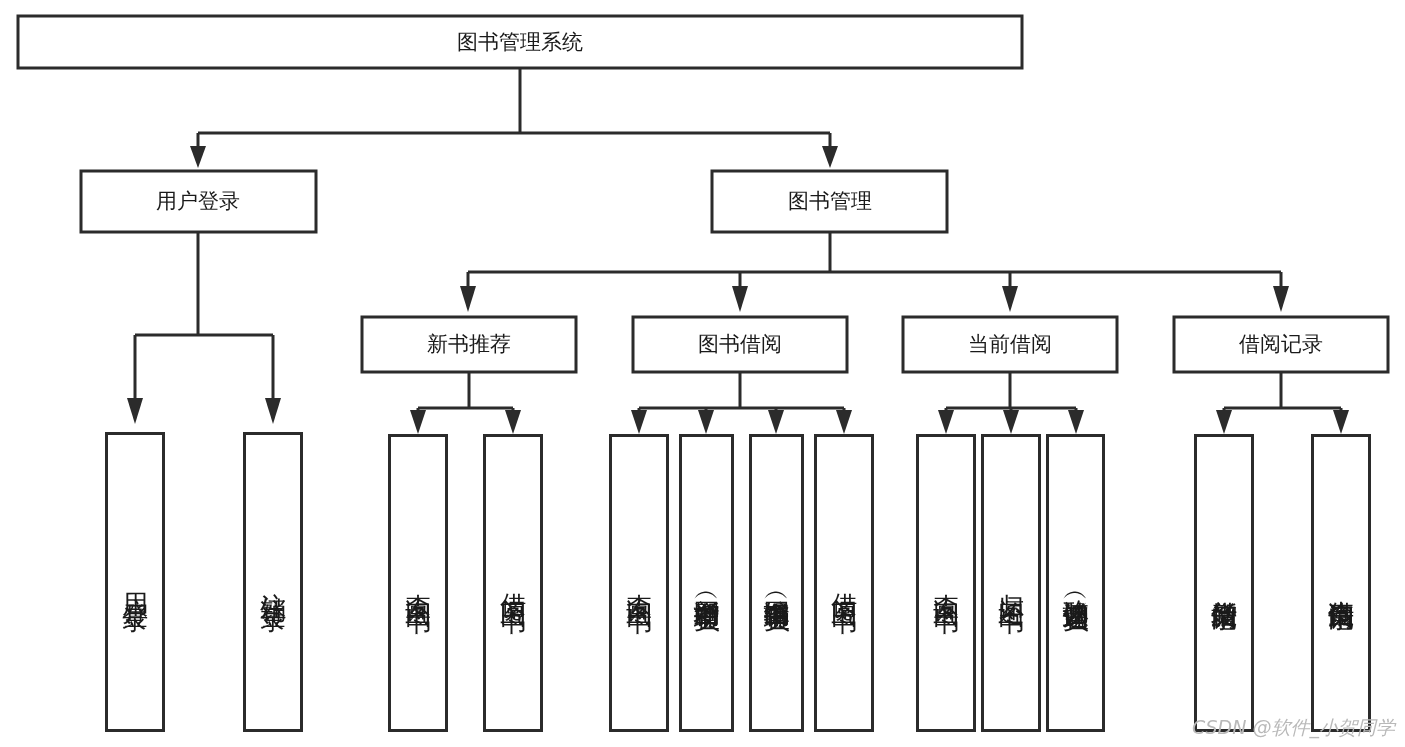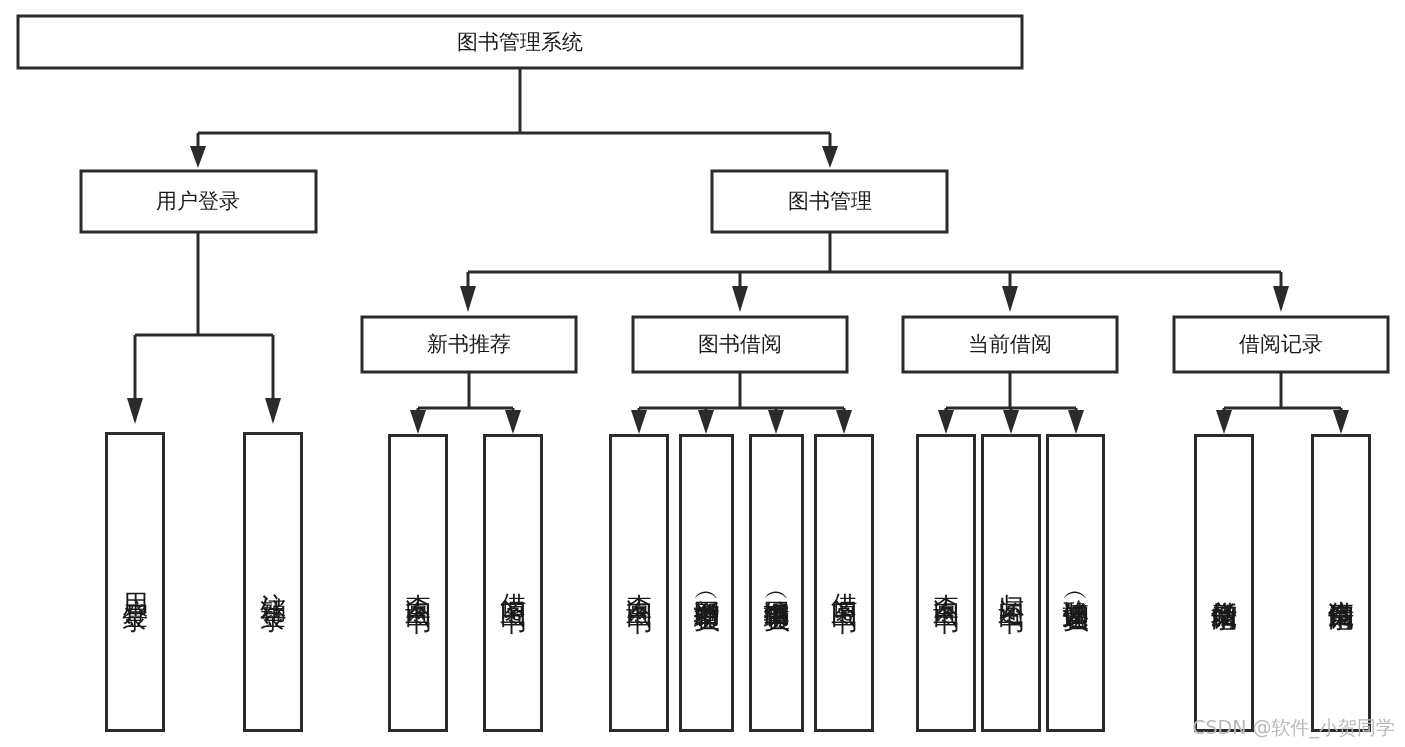--- a/index.html
+++ b/index.html
@@ -68,20 +68,21 @@
   }
   .watermark {
     position: absolute;
     right: 10px;
     bottom: 6px;
     font-family: "DejaVu Sans", "Liberation Sans", sans-serif;
     font-size: 19px;
     color: #b9b9b9;
     white-space: nowrap;
     user-select: none;
+    font-style: italic;
   }
 </style>
 </head>
 <body>
 
 <div id="diagram-root">
 
   <svg width="1405" height="747" viewBox="0 0 1405 747">
     <defs></defs>
 

